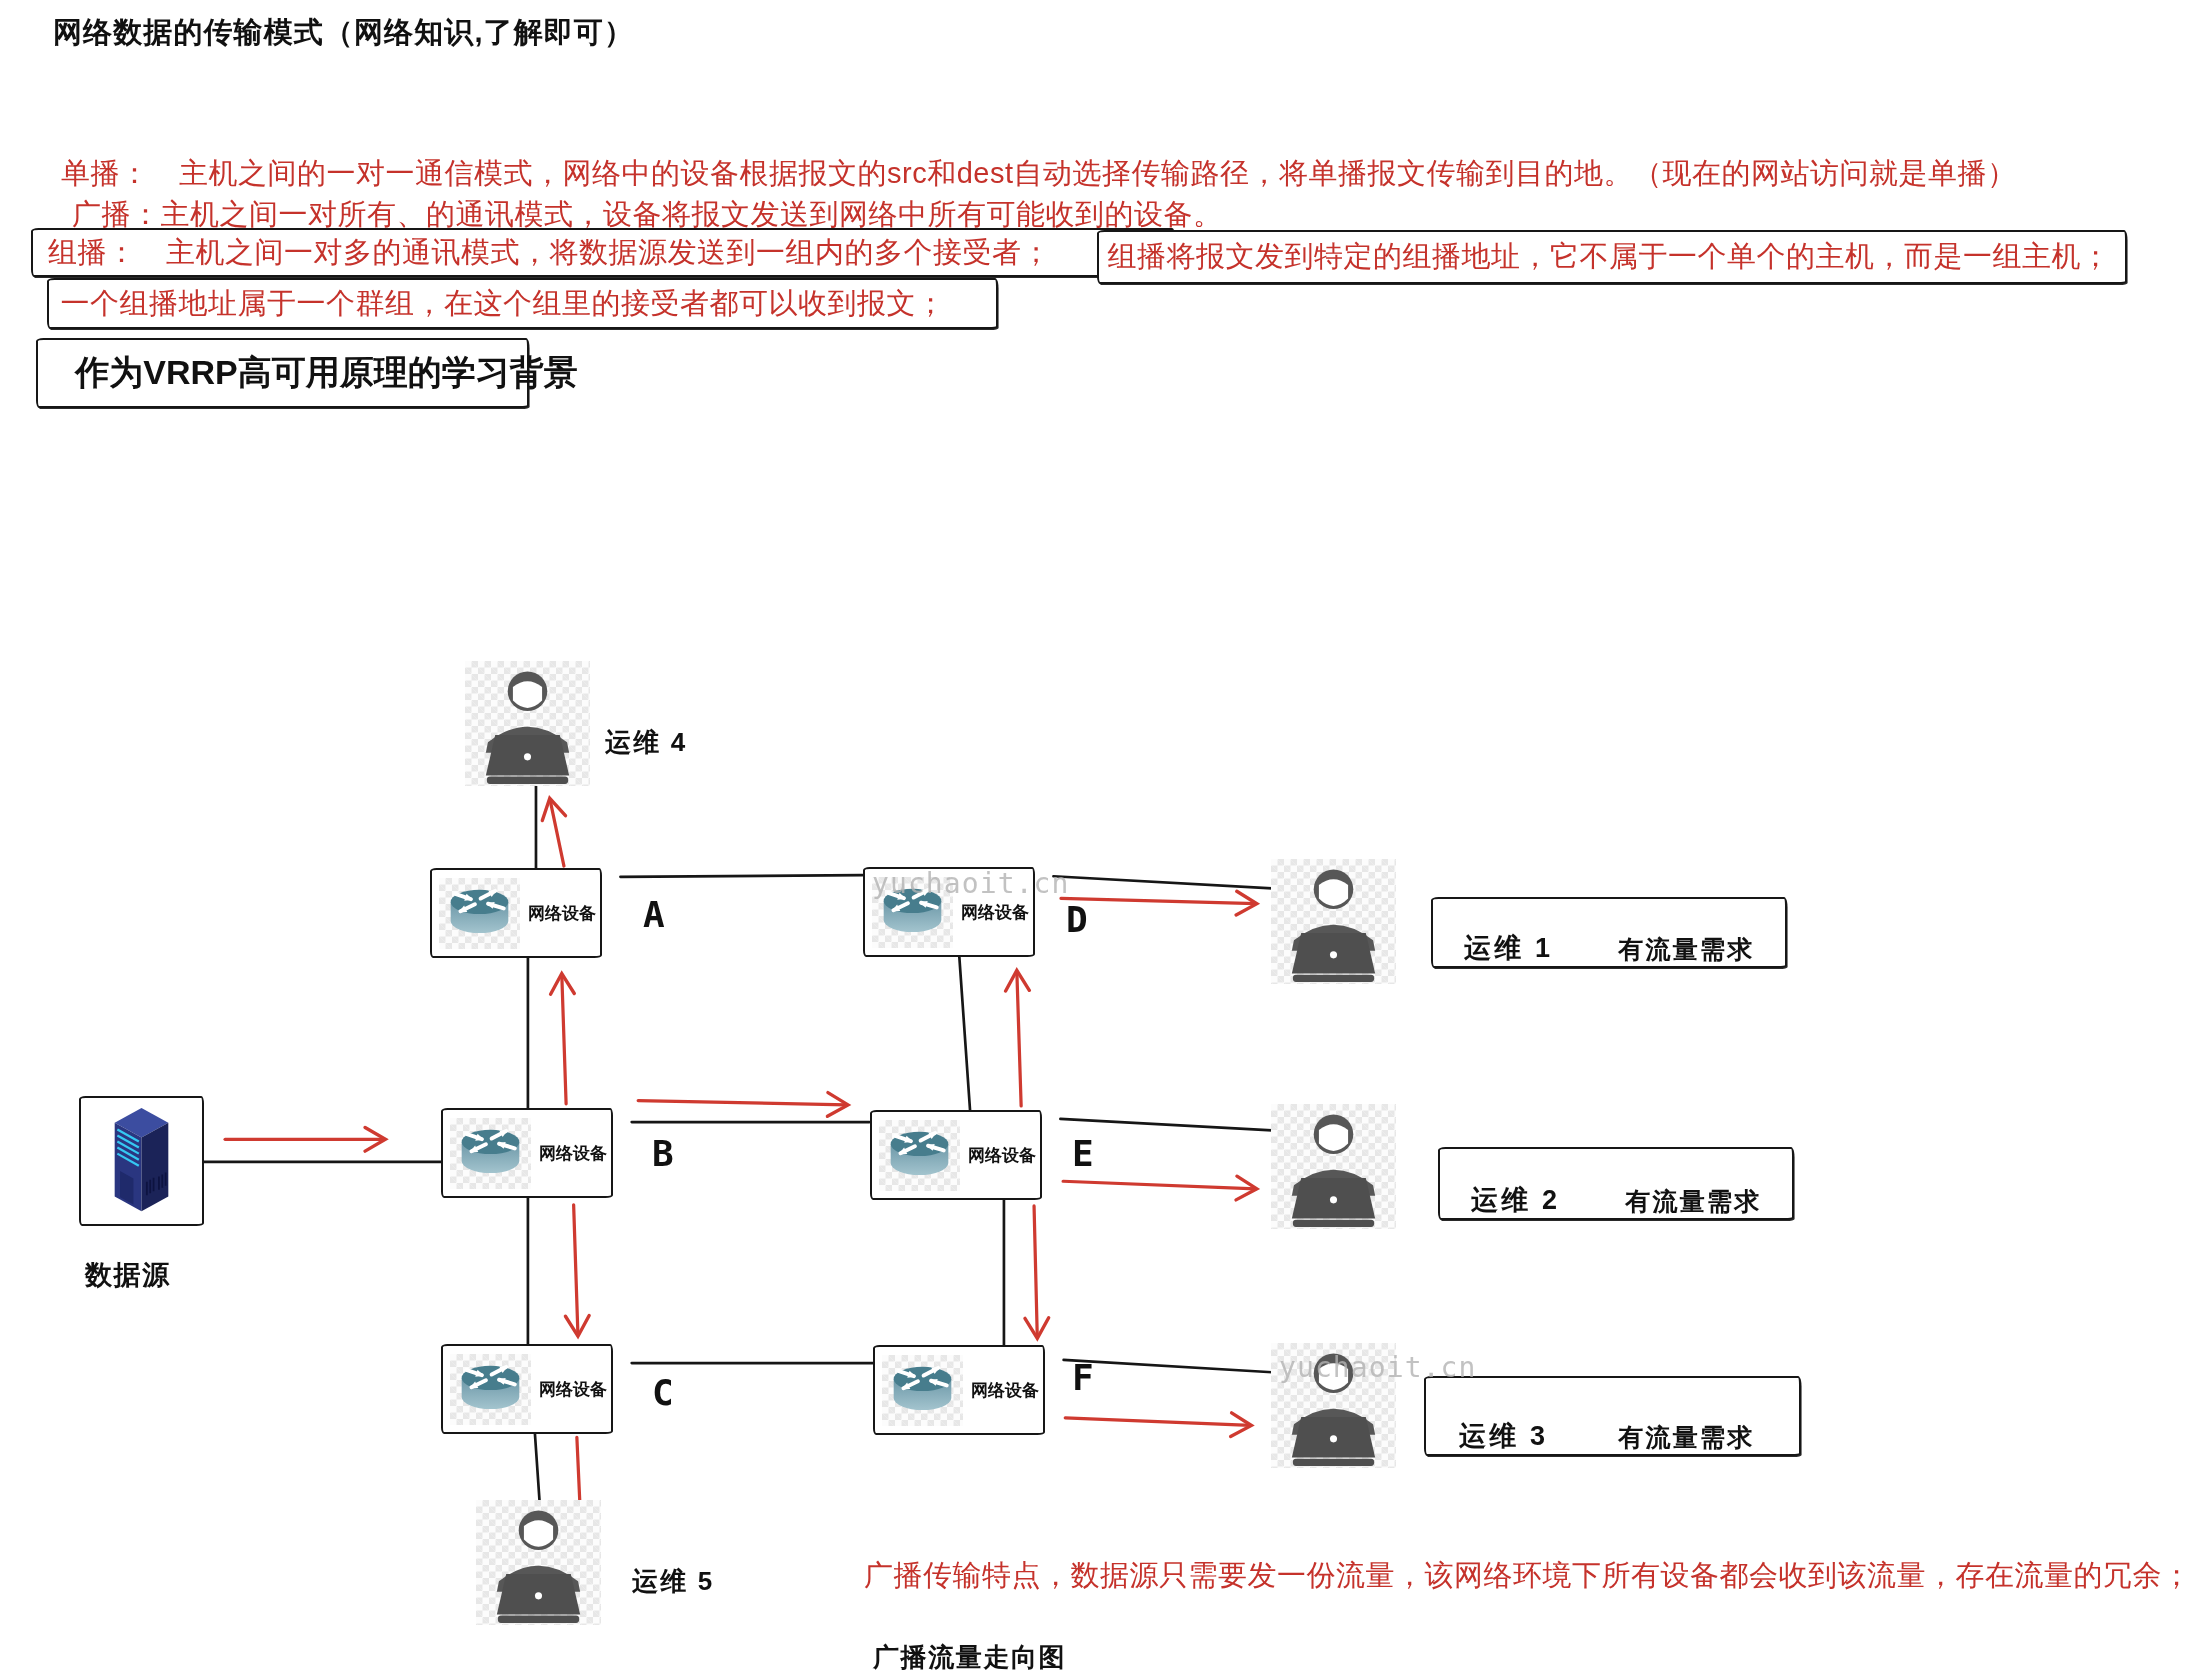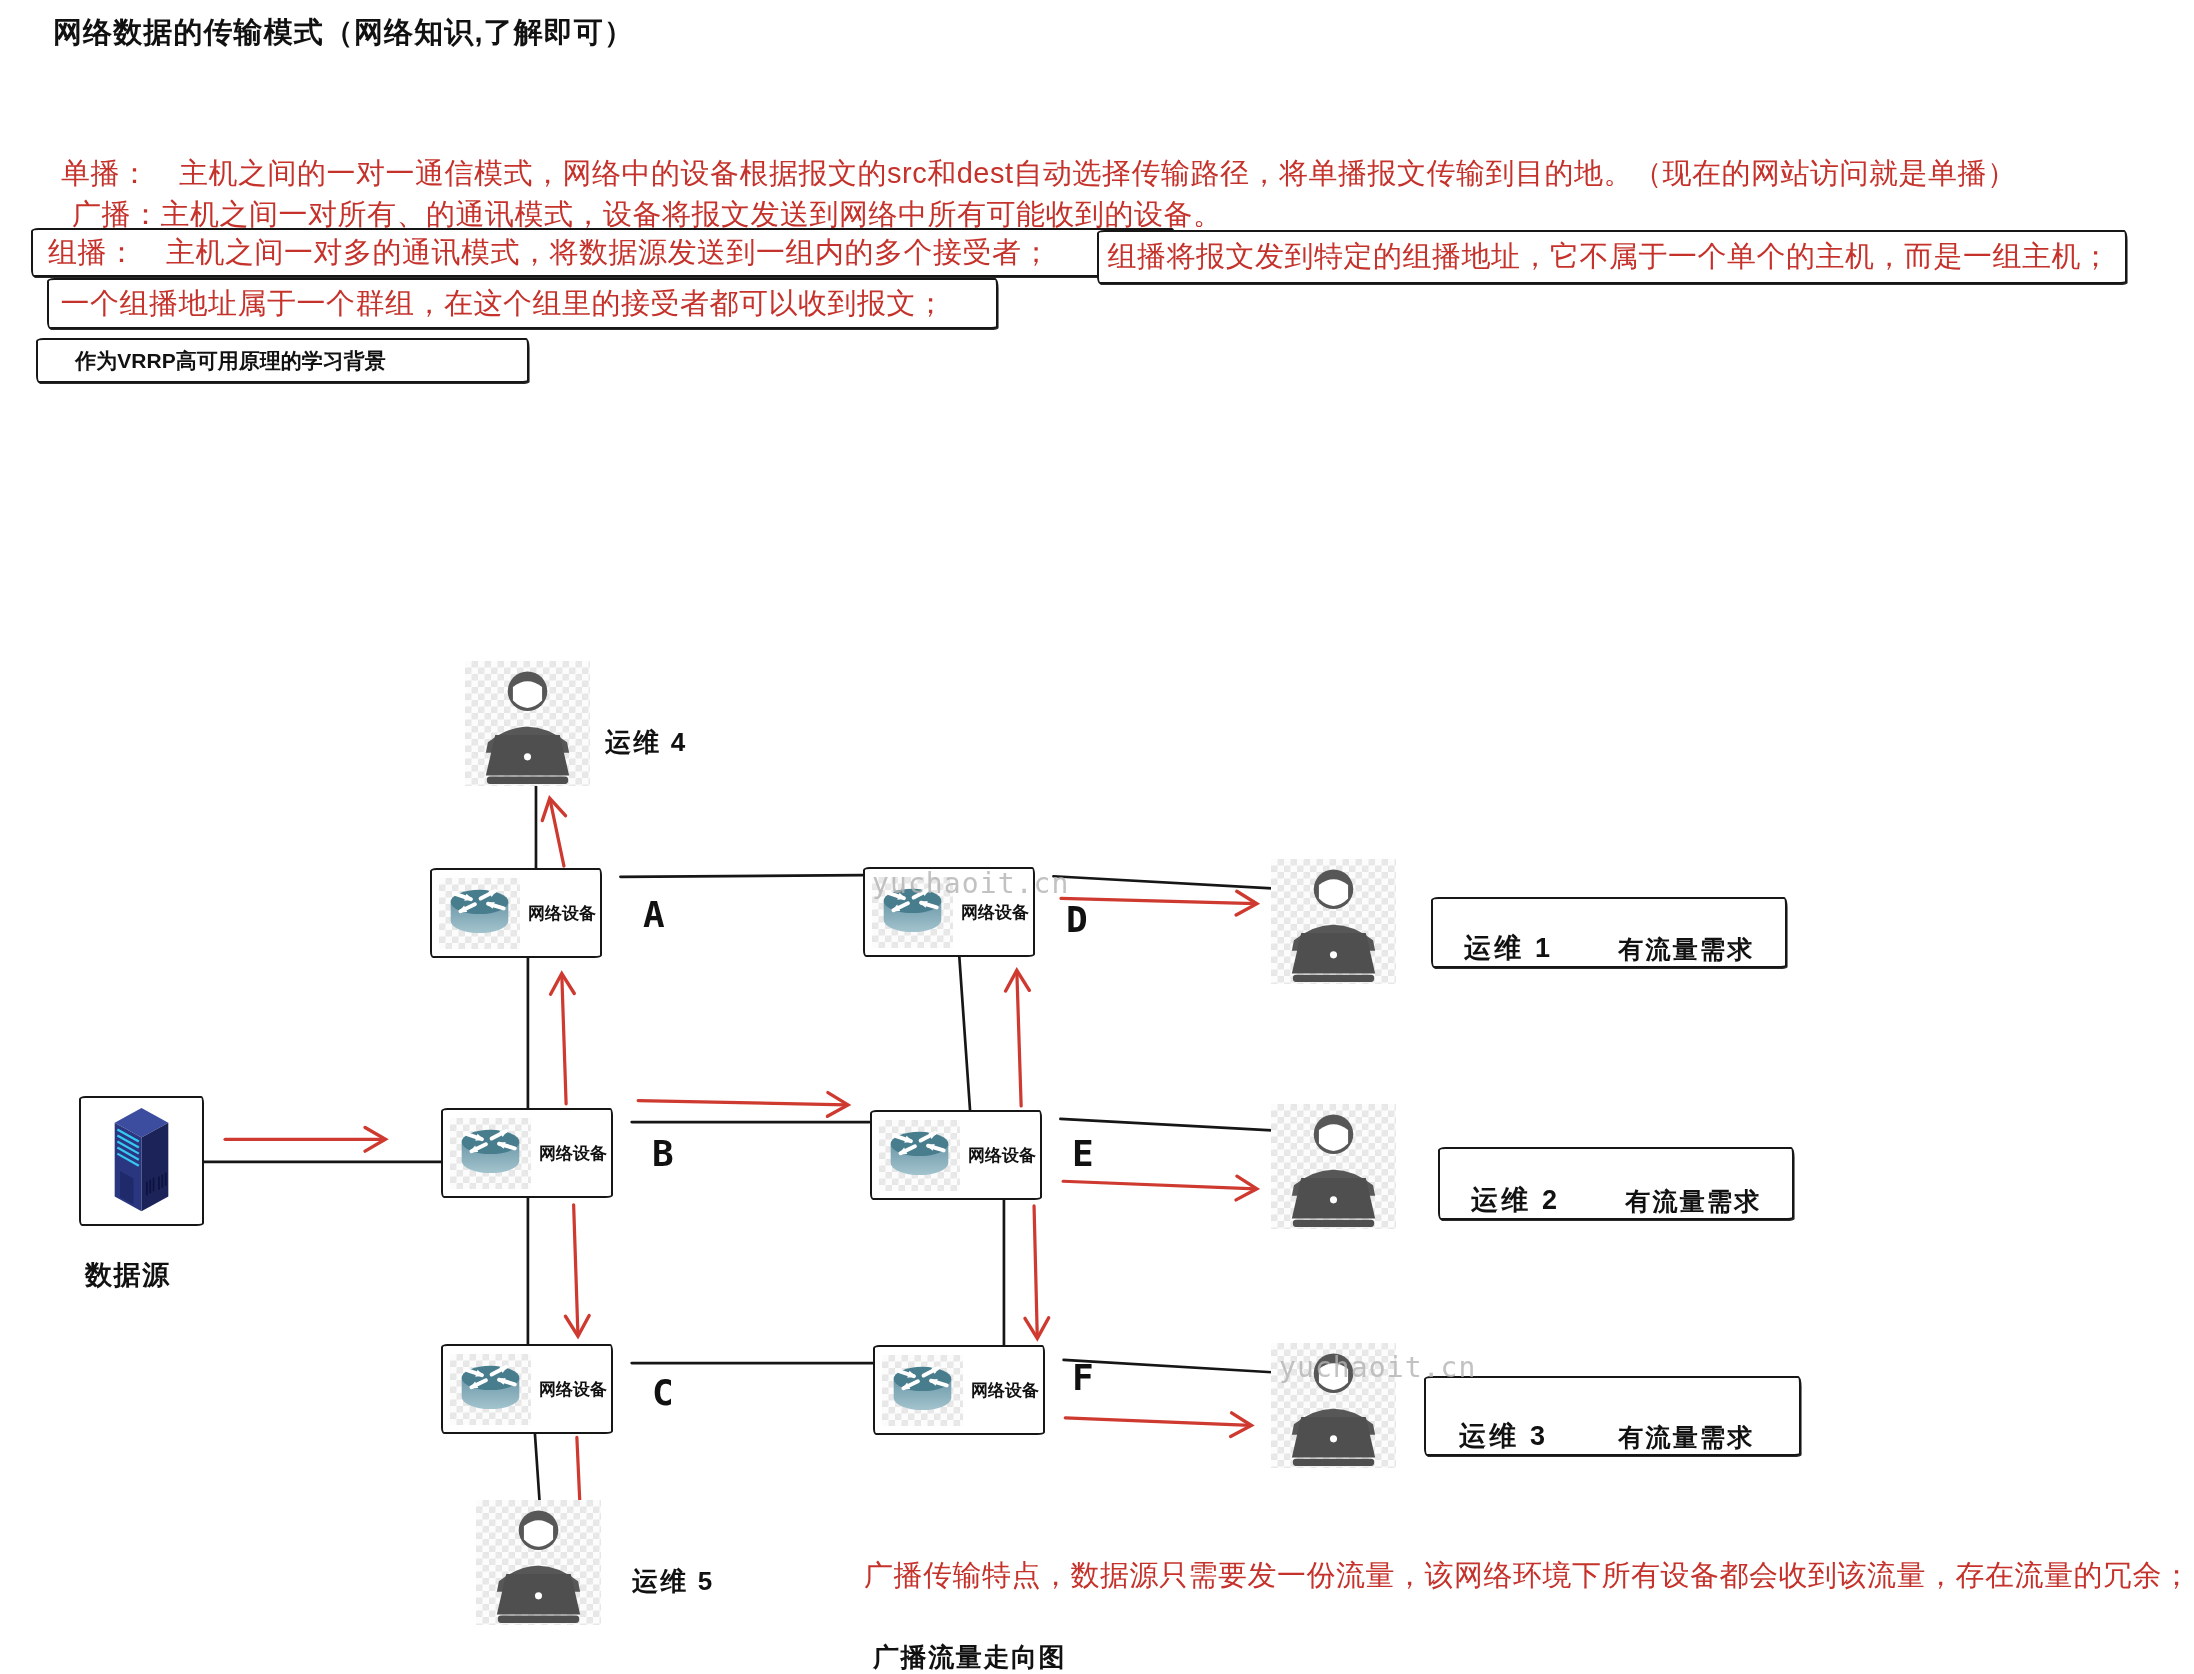--- a/index.html
+++ b/index.html
@@ -17,22 +17,22 @@
   .skbox{
     box-sizing:border-box;background:#fff;border:2.7px solid #161616;z-index:2;
     border-radius:7.5px 2.7px 8.6px 3.2px / 3.2px 8.6px 2.7px 7.5px;
     box-shadow:1.1px 1.6px 0 -0.5px #2a2a2a;
     display:flex;align-items:center;white-space:nowrap;
   }
   .skbox.red{color:#c5322b;font-size:29px;letter-spacing:0.5px;}
   #box-multicast-left{left:6px;top:228px;width:1144px;height:49px;padding-left:15px;}
   #box-multicast-right{left:1072px;top:230px;width:1030px;height:54px;padding-left:8.6px;}
   #box-multicast-group{left:21.5px;top:278px;width:951px;height:51px;padding-left:12px;}
-  #box-vrrp{left:11.3px;top:338px;width:493px;height:45px;padding-left:37px;
-            font-size:21px;font-weight:bold;color:#111;}
+  #box-vrrp{left:11.3px;top:338px;width:493px;height:70px;padding-left:37px;
+            font-size:34px;font-weight:bold;color:#111;}
   
   .checker{
     background-color:#fcfcfc;
     background-image:
       linear-gradient(45deg,#e7e7e7 26%,transparent 26%,transparent 74%,#e7e7e7 74%),
       linear-gradient(45deg,#e7e7e7 26%,transparent 26%,transparent 74%,#e7e7e7 74%);
     background-size:13px 13px;background-position:0 0,6.5px 6.5px;
   }
   .person{width:125px;height:125px;z-index:2;}
   .person svg{width:100%;height:100%;display:block;}

